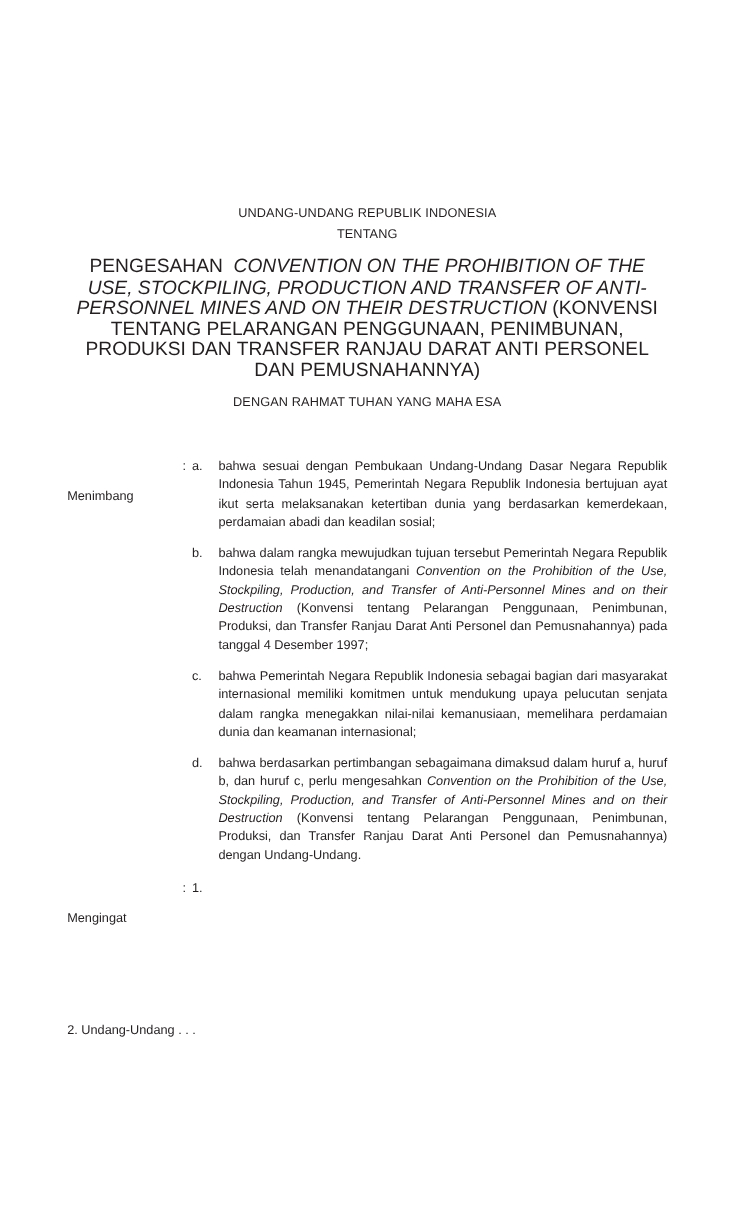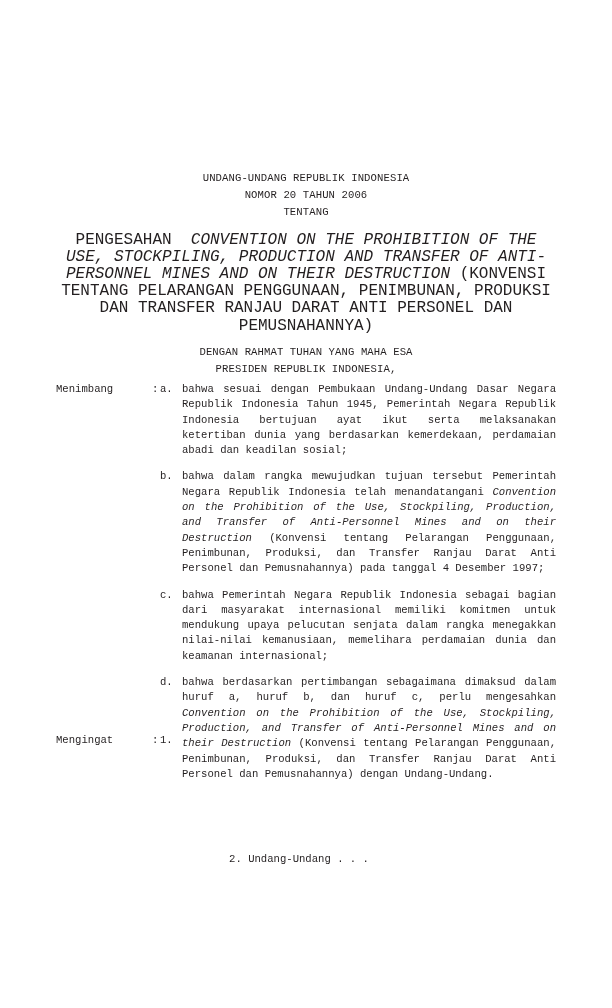--- a/index.html
+++ b/index.html
@@ -5,21 +5,21 @@
   html, body {
     margin: 0;
     padding: 0;
     background: #ffffff;
   }
   .page {
     position: relative;
     width: 612px;
     height: 1008px;
     background: #ffffff;
-    font-family: Liberation Mono, monospace;
+    font-family: Liberation Sans, sans-serif;
     color: #231f20;
     overflow: hidden;
   }
 
   
   .heading-block {
     position: absolute;
     left: 56px;
     top: 170px;
     width: 500px;
@@ -53,20 +53,21 @@
     align-items: flex-start;
   }
   .row + .row { margin-top: 11px; }
 
   .lbl {
     width: 96px;
     flex: 0 0 96px;
     font-size: 10.6px;
     line-height: 15.3px;
     white-space: nowrap;
+    margin-top: 25px;
   }
   .colon {
     width: 8px;
     flex: 0 0 8px;
     font-size: 10.6px;
     line-height: 15.3px;
   }
   .mark {
     width: 22px;
     flex: 0 0 22px;
@@ -81,51 +82,49 @@
     text-justify: inter-word;
     hyphens: none;
   }
   .body i { font-style: italic; }
 
   .footer-note {
     position: absolute;
     left: 56px;
     top: 852px;
     width: 500px;
-    text-align: center;
+    text-align: left;
     font-size: 10.6px;
     line-height: 15.3px;
     padding-right: 14px;
     box-sizing: border-box;
   }
 </style>
 </head>
 <body>
 
 <div class="page">
 
   <div class="heading-block">
 
     <div class="hline">UNDANG-UNDANG REPUBLIK INDONESIA</div>
 
-    <div class="hline">NOMOR  20  TAHUN  2006</div>
 
     <div class="hline">TENTANG</div>
 
     <div class="gap-md"></div>
 
     <div class="title-para">
       <span>PENGESAHAN</span><span>&nbsp; </span><i>CONVENTION ON THE PROHIBITION OF THE USE, STOCKPILING, PRODUCTION AND TRANSFER  OF ANTI-PERSONNEL MINES AND ON THEIR DESTRUCTION</i><span> </span><span>(KONVENSI TENTANG PELARANGAN PENGGUNAAN, PENIMBUNAN, PRODUKSI DAN TRANSFER RANJAU DARAT ANTI PERSONEL DAN PEMUSNAHANNYA)</span>
     </div>
 
     <div class="gap-sm"></div>
 
     <div class="hline">DENGAN RAHMAT TUHAN YANG MAHA ESA</div>
 
-    <div class="hline">PRESIDEN REPUBLIK INDONESIA,</div>
   </div>
 
   <div class="clause-group" style="top:382px;">
 
     <div class="row">
       <div class="lbl">Menimbang</div>
       <div class="colon">:</div>
       <div class="mark">a.</div>
       <div class="body">bahwa sesuai dengan Pembukaan Undang-Undang Dasar Negara Republik Indonesia Tahun 1945, Pemerintah Negara Republik Indonesia bertujuan ayat ikut serta melaksanakan ketertiban dunia yang berdasarkan kemerdekaan, perdamaian abadi dan keadilan sosial;</div>
     </div>

